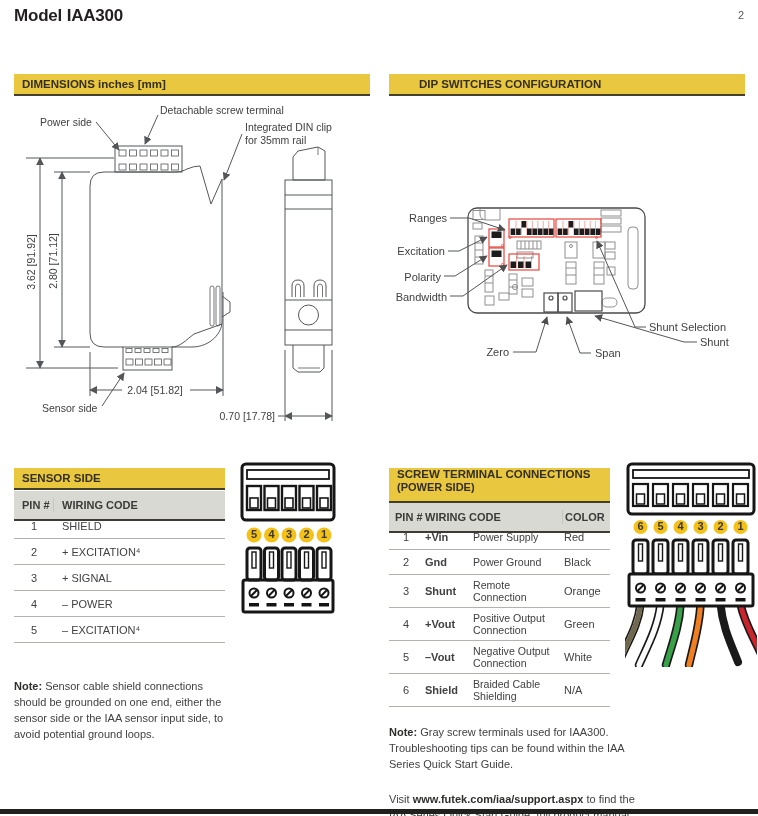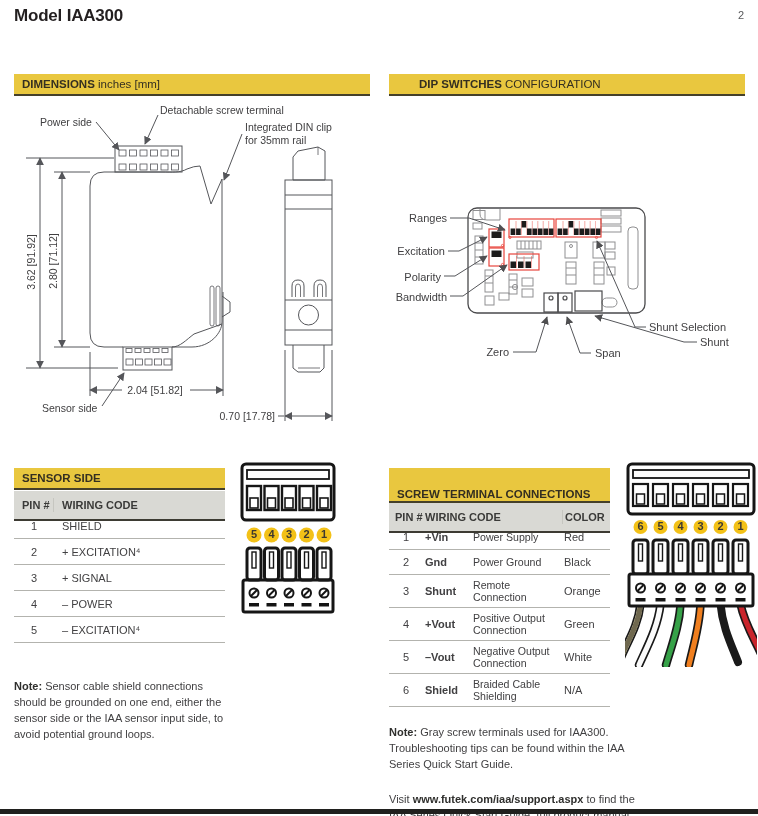--- a/index.html
+++ b/index.html
@@ -4,21 +4,21 @@
 <style>
   html,body{margin:0;padding:0;background:#ffffff;}
   #page{position:relative;width:758px;height:816px;background:#fff;overflow:hidden;
         font-family:"Liberation Sans",sans-serif;color:#414042;}
   .abs{position:absolute;}
   #title{left:14px;top:6px;font-size:17px;font-weight:bold;color:#231f20;letter-spacing:-.2px;}
   #pagenum{right:14px;top:9px;font-size:11px;color:#58595b;}
   .secbar{background:#e9c73f;border-bottom:2px solid #45402a;color:#342f21;
           font-size:11.5px;padding:4px 8px 3px;box-sizing:border-box;line-height:13px;}
   .secbar b{font-weight:bold;}
-  .secbar .sub{font-weight:normal;}
+  .secbar .sub{font-weight:bold;}
   
   .thead{background:#d9d9d4;border-bottom:2px solid #3d3b33;box-sizing:border-box;
          font-weight:bold;font-size:11px;color:#3a3a38;display:grid;align-items:center;height:30px;}
   .trow{display:grid;align-items:center;border-bottom:1px solid #b3b3ae;box-sizing:border-box;font-size:11px;}
   .cen{text-align:center;}
   .pl{padding-left:8px;}
   .pl2{padding-left:2px;}
   .bold{font-weight:bold;}
   .small{font-size:10.6px;line-height:1.18;}
   .sgrid{grid-template-columns:40px 171px;}
@@ -388,21 +388,21 @@
     </g>
     <g fill="#141414">
       <rect x="9" y="141" width="10" height="3.5"></rect>
         <rect x="26.5" y="141" width="10" height="3.5"></rect>
         <rect x="44" y="141" width="10" height="3.5"></rect>
         <rect x="61.5" y="141" width="10" height="3.5"></rect>
         <rect x="79" y="141" width="10" height="3.5"></rect>
     </g>
   </svg>
 
-  <div class="abs secbar" style="left:389px;top:468px;width:221px;height:35px;padding-top:20px;">
+  <div class="abs secbar" style="left:389px;top:468px;width:221px;height:35px;padding-top:0;">
     <b>SCREW TERMINAL CONNECTIONS</b><br>
     <span class="sub" style="font-size:11px;">(POWER SIDE)</span>
   </div>
   <div class="abs thead phead" style="left:389px;top:503px;width:221px;">
     <div class="pl2" style="padding-left:6px;">PIN #</div>
     <div class="pl2">WIRING CODE</div>
     <div class="pl2" style="border-left:1px solid #c6c6c0;height:14px;line-height:14px;">COLOR</div>
   </div>
   <div class="abs" style="left:389px;top:525px;width:221px;">
     <div class="trow pgrid" style="height:25px;">

